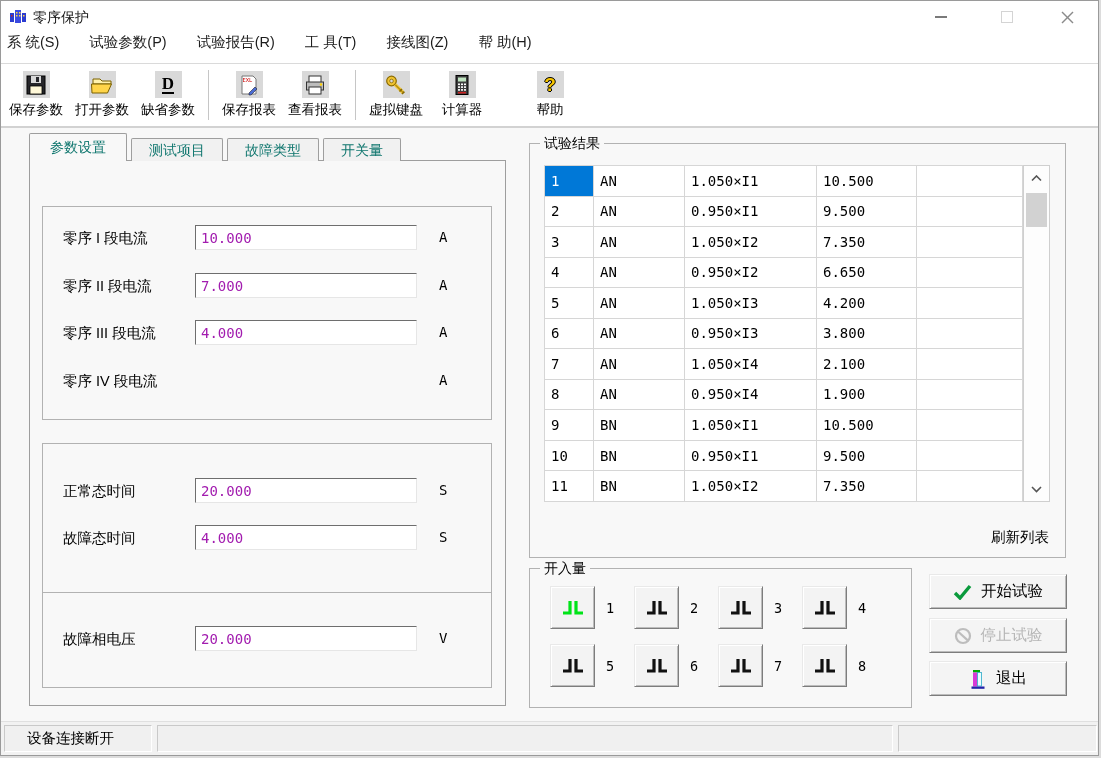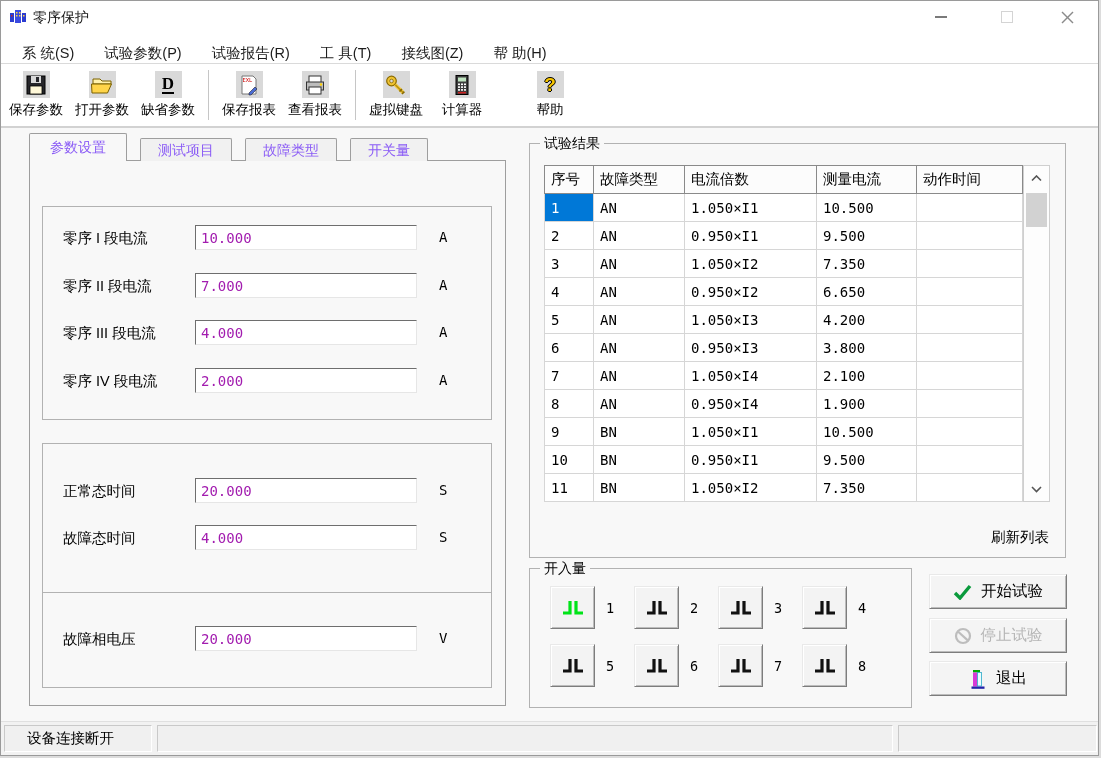--- a/index.html
+++ b/index.html
@@ -11,39 +11,39 @@
   }
   
   .titlebar { position:absolute; top:0; left:0; right:0; height:32px; background:#fff; }
   .app-icon { position:absolute; left:8px; top:7px; width:18px; height:18px; }
   .title-text { position:absolute; left:32px; top:0; line-height:32px; font-size:14px; color:#111; }
   .win-btn { position:absolute; top:0; width:46px; height:32px; display:flex; align-items:center; justify-content:center; background:transparent; border:none; }
   .wb-min { right:134px; } .wb-max { right:68px; } .wb-close { right:8px; }
   .glyph-min { width:12px; height:2px; background:#7a7a7a; }
   .glyph-max { width:12px; height:12px; border:1px solid #d4d4d4; }
   
-  .menubar { position:absolute; top:32px; left:0; right:0; height:30px; background:#fff; display:flex; align-items:flex-end; padding-left:21px; gap:30px; }
+  .menubar { position:absolute; top:32px; left:0; right:0; height:30px; background:#fff; display:flex; align-items:flex-start; padding-left:6px; gap:30px; }
   .menu-item { font-size:14.5px; color:#1c1c1c; white-space:nowrap; }
   
   .toolbar { position:absolute; top:62px; left:0; right:0; height:65px; background:#fff;
     border-top:1px solid #dadada; border-bottom:2px solid #d2d2d2;
     display:flex; align-items:center; padding:0 2px; }
   .tb-btn { width:66px; height:58px; display:flex; flex-direction:column; align-items:center; justify-content:center; gap:3px; background:transparent; border:none; }
   .tb-icon { width:27px; height:27px; background:#d9d9d9; display:flex; align-items:center; justify-content:center; }
   .tb-label { font-size:13.5px; color:#000; white-space:nowrap; }
   .tb-sep { width:1px; height:50px; background:#c6c6c6; margin:0 7px; }
   .tb-gap { width:22px; }
   .d-glyph { font-family:"Liberation Serif", serif; font-weight:bold; font-size:17px; color:#000; border-bottom:2px solid #000; line-height:17px; }
   .q-glyph { font-weight:bold; font-size:19px; color:#f7c500; line-height:19px;
     text-shadow:-1px 0 #000,1px 0 #000,0 -1px #000,0 1px #000; }
   
   .client { position:absolute; top:127px; left:0; right:0; height:593px; background:#f8f8f8; }
   
   .tabs { position:absolute; left:28px; top:5px; display:flex; align-items:flex-end; height:28px; z-index:3; }
-  .tab { height:23px; line-height:22px; padding:0 17px; margin-right:13px; font-size:14px; color:#8b5cf6;
+  .tab { height:23px; line-height:22px; padding:0 17px; margin-right:4px; font-size:14px; color:#0f766e;
     background:#f1f1f1; border:1px solid #9e9e9e; border-bottom:none; border-radius:2px 2px 0 0;text-align:right; }
   .tab.active { height:28px; line-height:27px; background:#f8f8f8; padding:0 20px; }
   .left-panel { position:absolute; left:28px; top:32px; width:477px; height:546px;
     border:1px solid #9e9e9e; background:#f8f8f8; }
   .groupbox { position:absolute; left:12px; width:450px; border:1px solid #b2b2b2; background:transparent; }
   .gb1 { top:45px; height:214px; }
   .gb2 { top:282px; height:150px; }
   .gb3 { top:431px; height:96px; }
   .field { position:absolute; left:0; height:26px; width:100%; }
   .f-label { position:absolute; left:20px; top:4px; font-size:14.5px; color:#000; white-space:nowrap; }
@@ -245,21 +245,20 @@
           <input class="f-input" value="7.000" style="">
           <span class="f-unit">A</span>
         </div>
         <div class="field" style="top:113px">
           <span class="f-label">零序 III 段电流</span>
           <input class="f-input" value="4.000" style="">
           <span class="f-unit">A</span>
         </div>
         <div class="field" style="top:161px">
           <span class="f-label">零序 IV 段电流</span>
-          <input class="f-input" value="2.000" style="">
           <span class="f-unit">A</span>
         </div>
       </div>
       <div class="groupbox gb2">
         <div class="field" style="top:34px">
           <span class="f-label">正常态时间</span>
           <input class="f-input" value="20.000" style="">
           <span class="f-unit">S</span>
         </div>
         <div class="field" style="top:81px">
@@ -282,27 +281,20 @@
       <div class="table-wrap">
         <table class="results">
           <colgroup>
               <col style="width:49px">
               <col style="width:91px">
               <col style="width:132px">
               <col style="width:100px">
               <col style="width:106px">
             </colgroup>
           <tbody>
-              <tr>
-            <th>序号</th>
-            <th>故障类型</th>
-            <th>电流倍数</th>
-            <th>测量电流</th>
-            <th>动作时间</th>
-          </tr>
           <tr>
             <td class="sel">1</td>
             <td>AN</td>
             <td>1.050×I1</td>
             <td>10.500</td>
             <td></td>
           </tr>
           <tr>
             <td>2</td>
             <td>AN</td>

